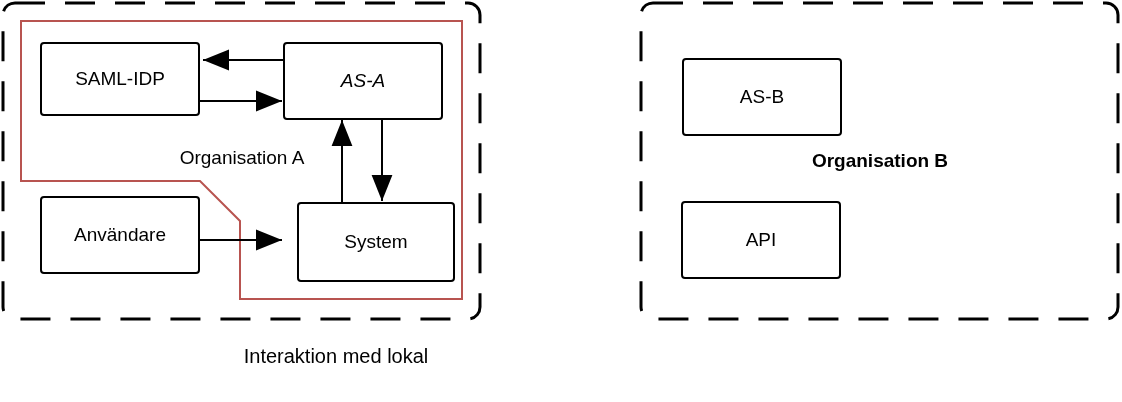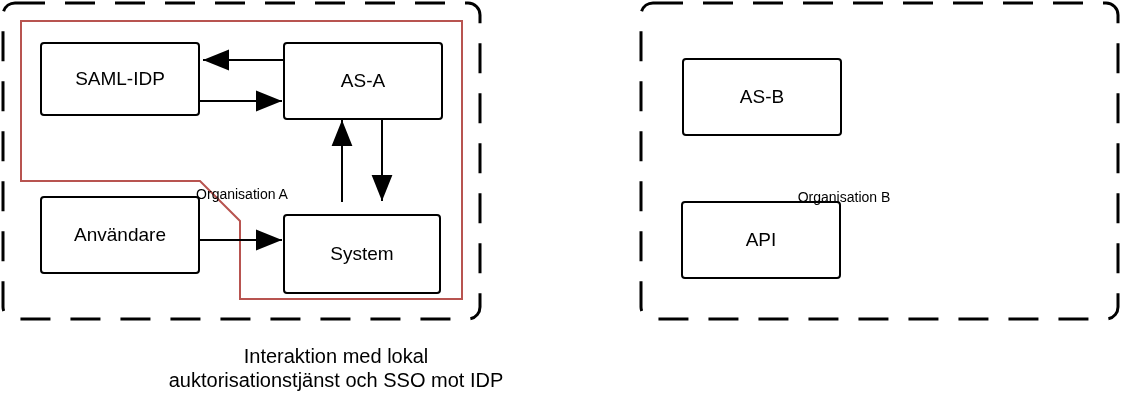--- a/index.html
+++ b/index.html
@@ -35,24 +35,23 @@
     align-items: center;
     justify-content: center;
     font-size: 19px;
     line-height: 1.25;
     text-align: center;
     white-space: pre-line;
   }
   .group-label {
     position: absolute;
     transform: translateX(-50%);
-    font-size: 14px;
+    font-size: 19px;
     line-height: 22px;
     white-space: nowrap;
-    margin-top: 36px;
   }
   .caption {
     position: absolute;
     transform: translateX(-50%);
     font-size: 20px;
     line-height: 24px;
     text-align: center;
     white-space: nowrap;
   }
 </style>
@@ -76,38 +75,37 @@
     <line x1="283" y1="60" x2="203" y2="60" stroke="#000000" stroke-width="2" marker-end="url(#arrow)"></line>
     <line x1="200" y1="101" x2="282" y2="101" stroke="#000000" stroke-width="2" marker-end="url(#arrow)"></line>
     <line x1="342" y1="202" x2="342" y2="120" stroke="#000000" stroke-width="2" marker-end="url(#arrow)"></line>
     <line x1="382" y1="120" x2="382" y2="201" stroke="#000000" stroke-width="2" marker-end="url(#arrow)"></line>
     <line x1="200" y1="240" x2="282" y2="240" stroke="#000000" stroke-width="2" marker-end="url(#arrow)"></line>
   </svg>
 
   <div class="node" style="left:40px; top:42px; height:74px;">
     <span>SAML-IDP</span>
   </div>
-  <div class="node" style="left:283px; top:42px;">
+  <div class="node" style="left:283px; top:42px;font-style:italic;">
     <span>AS-A</span>
   </div>
   <div class="node" style="left:40px; top:196px;">
     <span>Användare</span>
   </div>
-  <div class="node" style="left:283px; top:202px; width:158px; height:80px;margin-top:12px;">
+  <div class="node" style="left:297px; top:202px; width:158px; height:80px;">
     <span>System</span>
   </div>
 
   <div class="node" style="left:682px; top:58px;">
     <span>AS-B</span>
   </div>
   <div class="node" style="left:681px; top:201px;align-items:center;">
     <span>API</span>
   </div>
 
   <div class="group-label" style="left:242px; top:147px;">Organisation A</div>
-  <div class="group-label" style="left:844px; top:150px;">Organisation B</div>
+  <div class="group-label" style="left:880px; top:150px;font-weight:bold;">Organisation B</div>
 
   <div class="caption" style="left:336px; top:344px;">
     <div>Interaktion med lokal</div>
-    <div>auktorisationstjänst och SSO mot IDP</div>
   </div>
 
 </div>
 
 </body></html>

